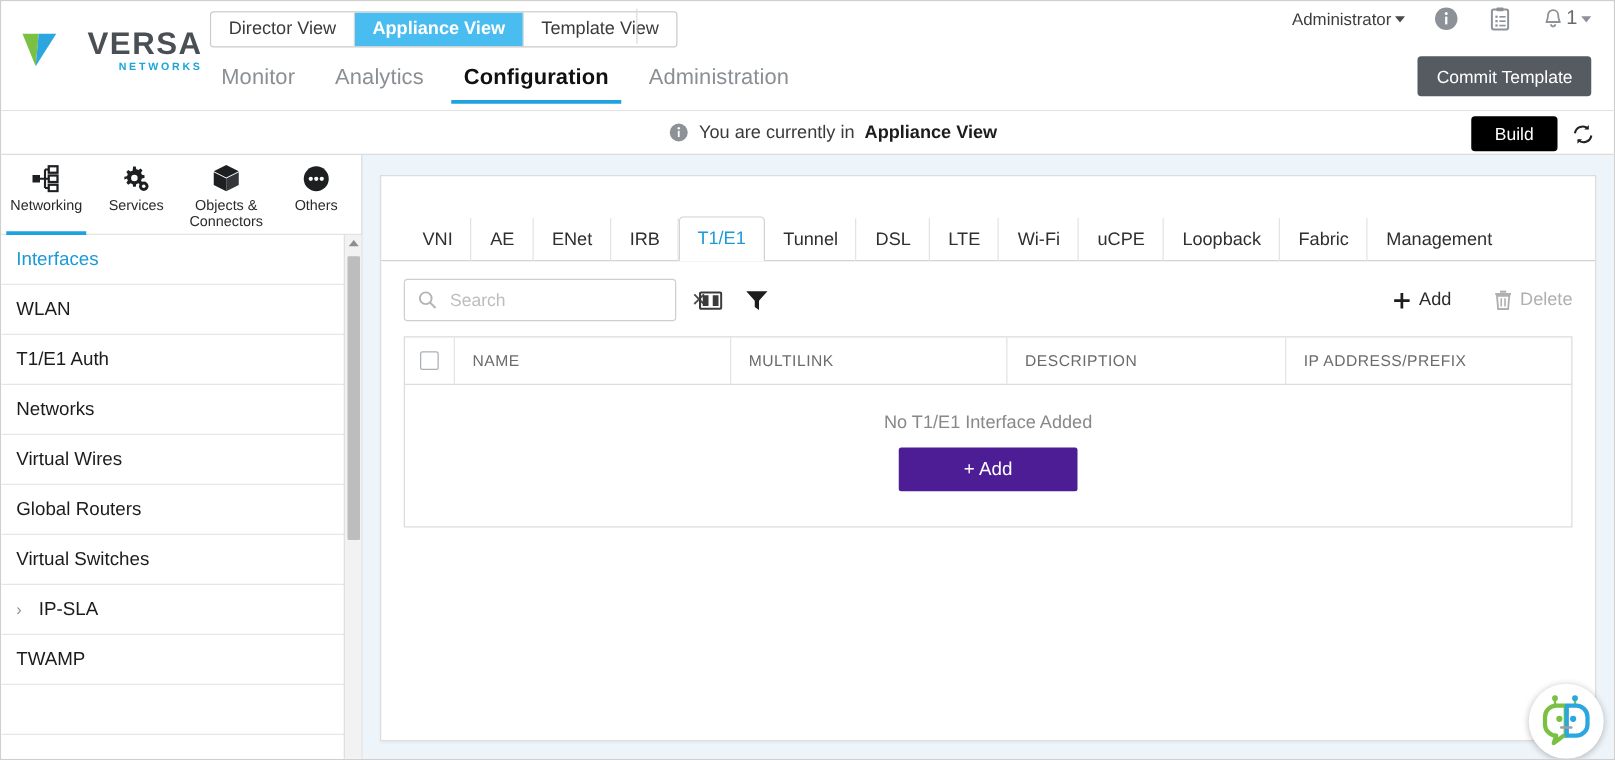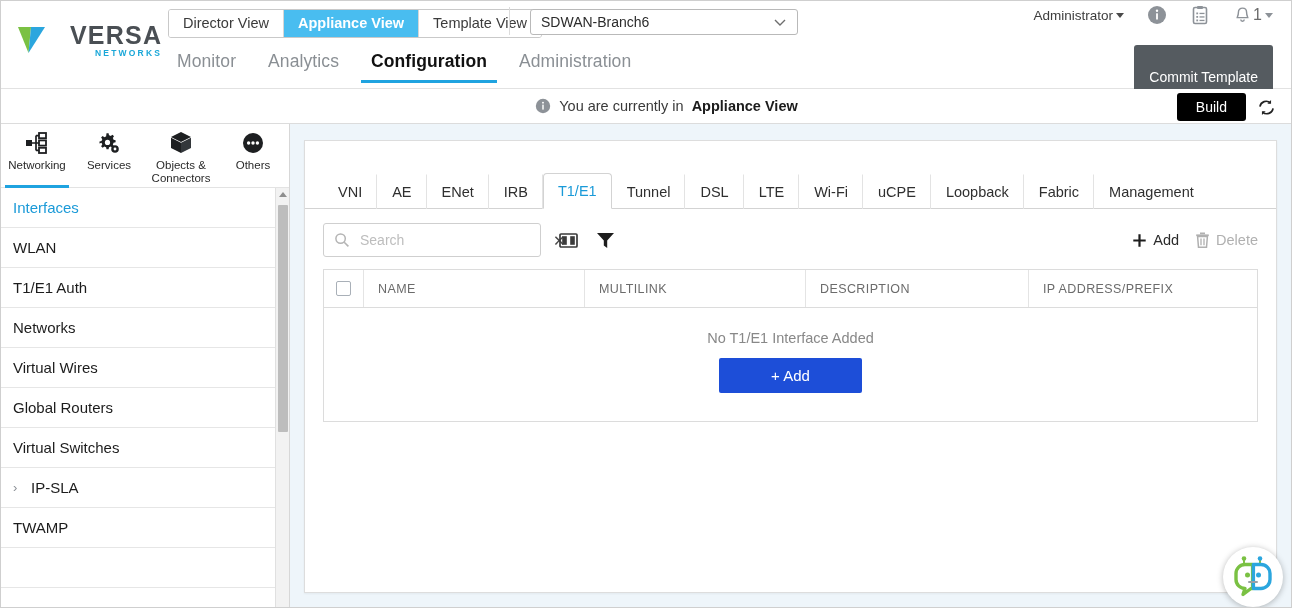--- a/index.html
+++ b/index.html
@@ -96,21 +96,21 @@
   }
   .navitem.active { color: #111; font-weight: 700; }
   .navitem.active::after {
     content: ""; position: absolute; left: 6px; right: 6px; bottom: 0;
     height: 3px; background: #1fa3e0;
   }
 
   .commit-btn {
     position: absolute; right: 18px; top: 44px;
     background: #555b60; color: #fff;
-    font-size: 14px; padding: 24px 15px;
+    font-size: 14px; padding: 8px 15px;
     border: none; border-radius: 3px; cursor: pointer;
     font-family: "Liberation Sans", sans-serif;
   }
 
   
   .banner {
     position: relative; height: 35px;
     background: #fff; border-bottom: 1px solid #dcdcdc;
     display: flex; align-items: center; justify-content: center; padding-left: 41px;
   }
@@ -233,21 +233,21 @@
     flex: 1; border: none; outline: none;
     font-size: 14px; color: #333; background: transparent;
     font-family: "Liberation Sans", sans-serif;
   }
   .searchbox input::placeholder { color: #bdbdbd; }
   .searchbox .clr {
     padding: 0 10px; color: #4a4a4a; cursor: pointer;
     font-size: 15px; line-height: 1;
   }
   .tool-ic { margin-left: 18px; cursor: pointer; display: flex; align-items: center; }
-  .tool-right { margin-left: auto; display: flex; align-items: center; gap: 16px; }
+  .tool-right { margin-left: auto; display: flex; align-items: center; gap: 34px; }
   .tool-btn {
     display: flex; align-items: center; gap: 6px;
     font-size: 14.5px; color: #2b2b2b; cursor: pointer;
   }
   .tool-btn.dim { color: #b0b0b0; }
 
   .tablewrap {
     margin: 0 18px; border: 1px solid #dcdcdc; background: #fff;
   }
   .thead { display: flex; height: 38px; border-bottom: 1px solid #dcdcdc; }
@@ -261,21 +261,21 @@
   .chk {
     width: 15px; height: 15px; border: 1px solid #a9b0b8;
     border-radius: 2px; background: #fff; cursor: pointer;
   }
   .empty {
     padding: 22px 0 28px; text-align: center;
   }
   .empty-text { font-size: 14.5px; color: #888; }
   .empty-add {
     margin-top: 12px; display: inline-block;
-    background: #1d4ed8; color: #fff; border: none;
+    background: #4c1d95; color: #fff; border: none;
     font-size: 15px; padding: 9px 52px; border-radius: 2px;
     cursor: pointer; font-family: "Liberation Sans", sans-serif;
   }
 
   
   .chatbot {
     position: absolute; right: 8px; bottom: 2px;
     width: 60px; height: 60px; border-radius: 50%;
     background: #fff; box-shadow: 0 1px 6px rgba(0,0,0,.28);
     display: flex; align-items: center; justify-content: center;
@@ -303,28 +303,20 @@
     </div>
 
     <div class="viewtabs">
       <div class="viewtab">Director View</div>
       <div class="viewtab active">Appliance View</div>
       <div class="viewtab">Template View</div>
     </div>
 
     <div class="divider-v"></div>
 
-    <div class="devsel">
-      <span class="devsel-label">SDWAN-Branch6</span>
-      <span class="devsel-caret">
-        <svg width="14" height="14" viewBox="0 0 14 14">
-            <path d="M2 5 L7 10 L12 5" fill="none" stroke="#6e6e6e" stroke-width="1.4"></path>
-          </svg>
-      </span>
-    </div>
 
     <div class="user-area">
       <span class="user-name"><span>Administrator</span><i class="caret-sm"></i></span>
       <span class="tb-icon">
         <svg width="20" height="20" viewBox="0 0 20 20">
             <circle cx="10" cy="10" r="9" fill="#8d9298"></circle>
             <rect x="9.1" y="8.3" width="1.8" height="6.2" fill="#fff"></rect>
             <circle cx="10" cy="5.8" r="1.2" fill="#fff"></circle>
           </svg>
       </span>

